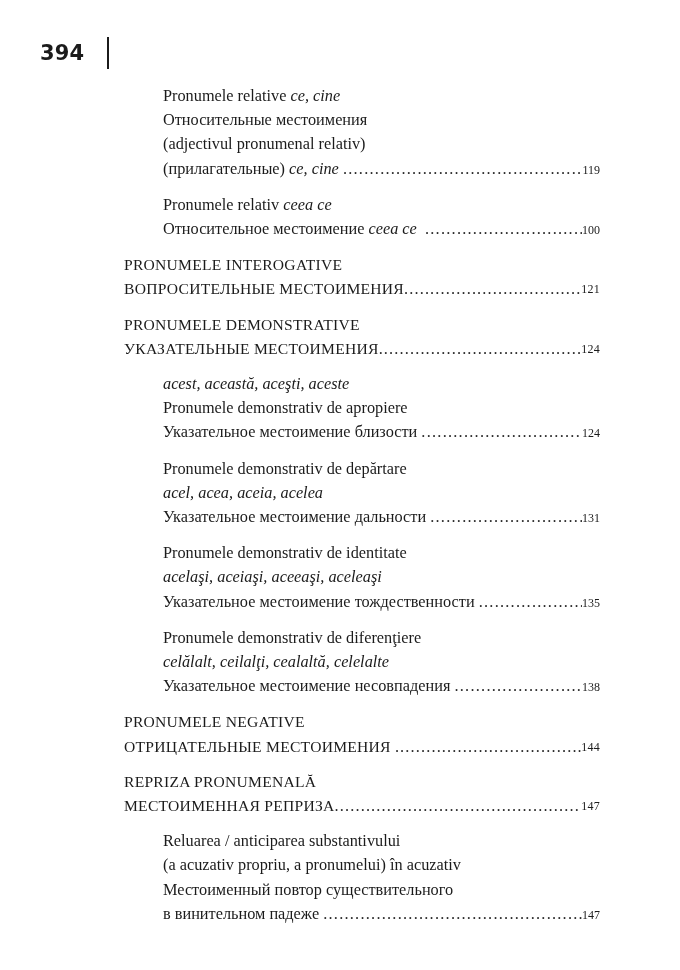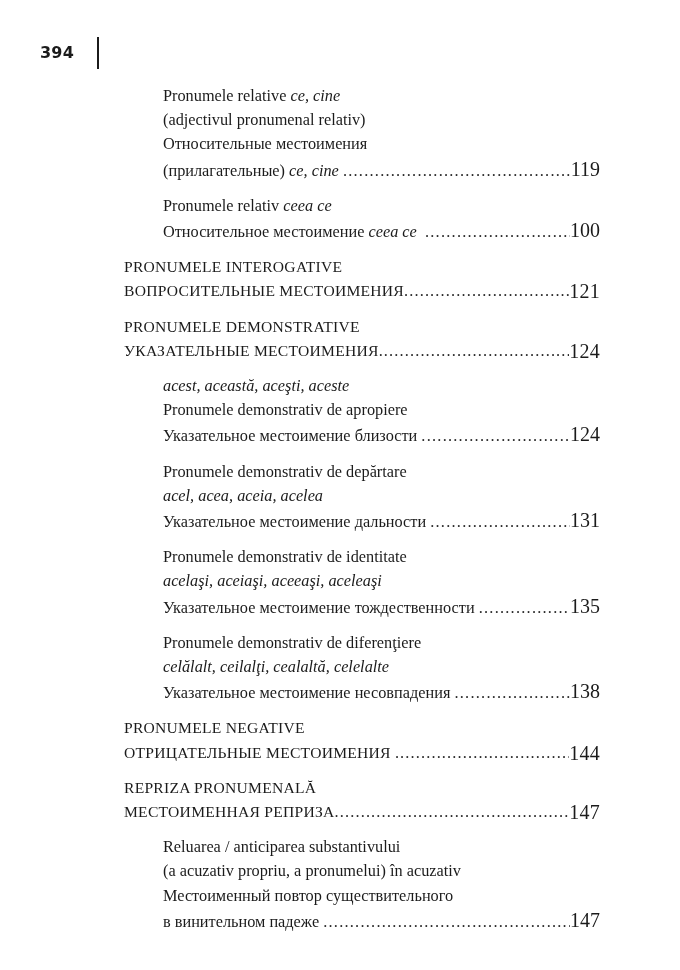--- a/index.html
+++ b/index.html
@@ -27,21 +27,21 @@
     position: absolute;
     left: 40px;
     top: 36px;
     display: flex;
     align-items: center;
     height: 34px;
   }
   .folio-number {
     font-family: "DejaVu Sans", sans-serif;
     font-weight: bold;
-    font-size: 16px;
+    font-size: 21px;
     letter-spacing: 0.2px;
     color: #1b1b1b;
     line-height: 1;
   }
   .folio-rule {
     width: 1.6px;
     height: 32px;
     background: #1b1b1b;
     margin-left: 23px;
   }
@@ -102,39 +102,39 @@
   .toc-line.heading .leader {
     letter-spacing: 1.15px;
   }
   .leader::before {
     content: "...........................................................................................................................................";
   }
 
   .pageno {
     flex: 0 0 auto;
     text-align: right;
-    font-size: 20px;
+    font-size: 12px;
     font-variant-numeric: lining-nums;
   }
 </style>
 </head>
 <body>
 
 <div class="page">
 
   <div class="folio">
     <span class="folio-number">394</span>
     <span class="folio-rule"></span>
   </div>
 
   <div class="toc">
       <div class="toc-block level-entry">
         <div class="toc-line"><span class="label">Pronumele relative <em>ce, cine</em></span></div>
+        <div class="toc-line"><span class="label">Относительные местоимения</span></div>
         <div class="toc-line"><span class="label">(adjectivul pronumenal relativ)</span></div>
-        <div class="toc-line"><span class="label">Относительные местоимения</span></div>
         <div class="toc-line"><span class="label">(прилагательные) <em>ce, cine</em> </span><span class="leader"></span><span class="pageno">119</span></div>
       </div>
       <div class="toc-block level-entry">
         <div class="toc-line"><span class="label">Pronumele relativ <em>ceea ce</em></span></div>
         <div class="toc-line"><span class="label">Относительное местоимение <em>ceea ce</em>  </span><span class="leader"></span><span class="pageno">100</span></div>
       </div>
       <div class="toc-block level-heading">
         <div class="toc-line heading"><span class="label">PRONUMELE INTEROGATIVE</span></div>
         <div class="toc-line heading"><span class="label">ВОПРОСИТЕЛЬНЫЕ МЕСТОИМЕНИЯ</span><span class="leader"></span><span class="pageno">121</span></div>
       </div>

